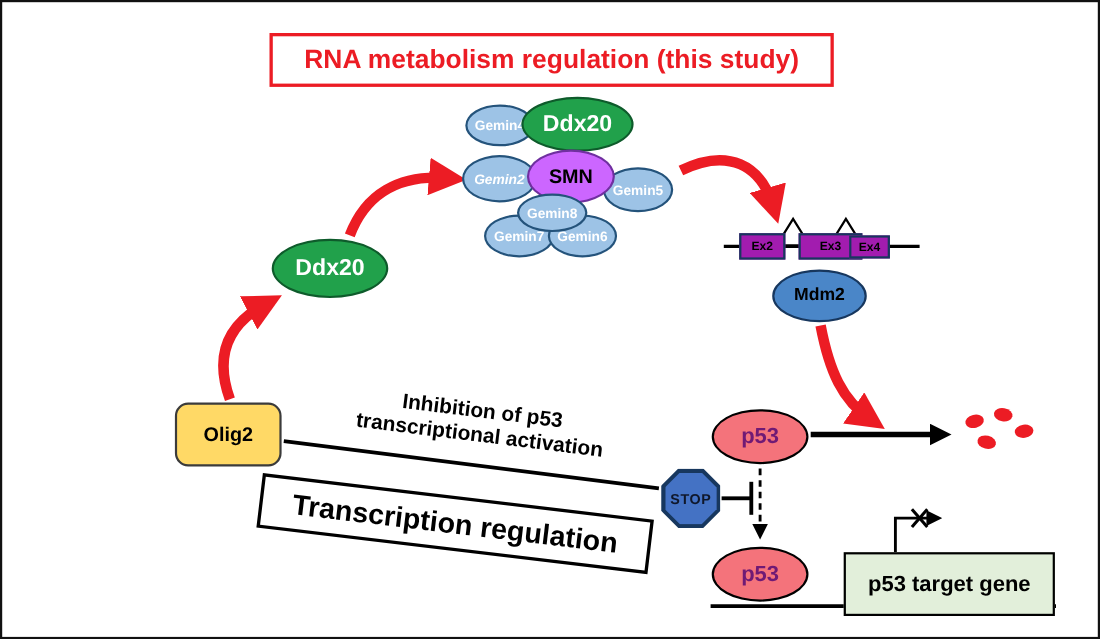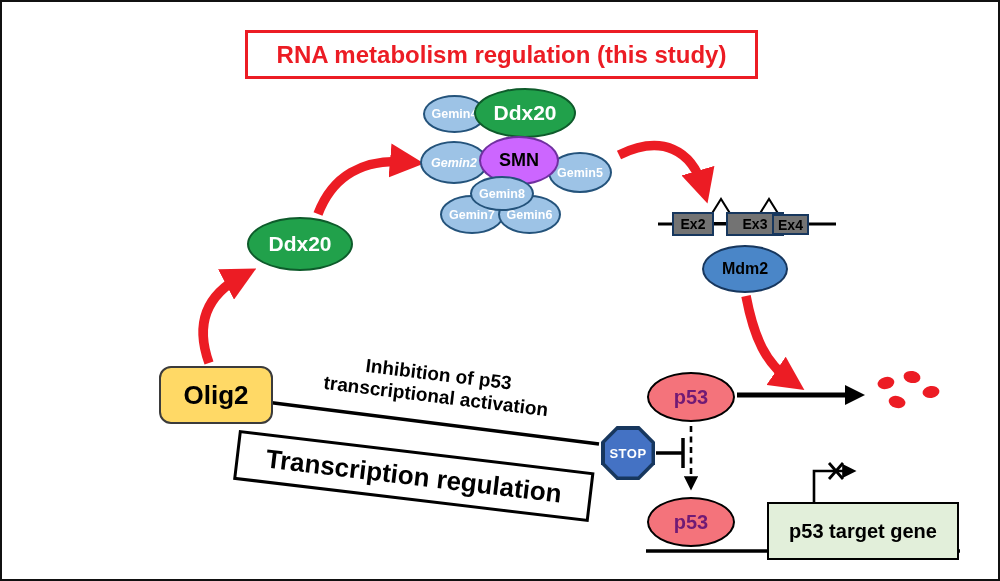--- a/index.html
+++ b/index.html
@@ -33,25 +33,25 @@
   .n-smn    { left:477px; top:134px; width:80px; height:49px; z-index:4;
               background:#CC66FF; border:2.5px solid #7030A0; color:#000; font-size:18px; }
   .n-gemin5 { left:546px; top:150px; width:64px; height:41px; z-index:3; }
   .n-gemin8 { left:468px; top:174px; width:64px; height:35px; z-index:5; }
   .n-gemin7 { left:438px; top:193px; width:64px; height:39px; z-index:4; }
   .n-gemin6 { left:496px; top:193px; width:63px; height:39px; z-index:4; }
 
   .n-ddx20f { left:245px; top:215px; width:106px; height:54px; z-index:2;
               background:#21A14B; border:2.5px solid #0E5B2B; color:#fff; font-size:21px; }
 
-  .n-olig2  { left:157px; top:364px; width:114px; height:58px; border-radius:12px; z-index:2;
-              background:#FFD966; border:2.5px solid #3B3B3B; color:#000; font-size:26px; }
+  .n-olig2  { left:157px; top:364px; width:97px; height:58px; border-radius:12px; z-index:2;
+              background:#FFD966; border:2.5px solid #3B3B3B; color:#000; font-size:18px; }
 
   
-  .exon { background:#737373; border:2px solid #17375E; color:#000; font-size:14px; z-index:3; }
+  .exon { background:#a21caf; border:2px solid #17375E; color:#000; font-size:11px; z-index:3; }
   .n-ex2 { left:670px; top:210px; width:42px; height:24px; }
   .n-ex3 { left:724px; top:210px; width:58px; height:24px; }
   .n-ex4 { left:770px; top:212px; width:37px; height:21px; }
 
   .n-mdm2 { left:700px; top:243px; width:86px; height:48px; z-index:2;
             background:#4A86C8; border:2.5px solid #17375E; color:#000; font-size:16px; }
 
   .p53 { background:#F4737B; border:2.5px solid #000; color:#701a75; font-size:20px; }
   .n-p53a { left:645px; top:370px; width:88px; height:50px; z-index:2; }
   .n-p53b { left:645px; top:495px; width:88px; height:50px; z-index:2; }
@@ -60,21 +60,21 @@
   .stop-outer {
     left:599px; top:424px; width:54px; height:54px; z-index:3;
     background:#17375E;
     clip-path:polygon(29% 0%,71% 0%,100% 29%,100% 71%,71% 100%,29% 100%,0% 71%,0% 29%);
   }
   .stop-inner {
     position:absolute; left:3.5px; top:3.5px; right:3.5px; bottom:3.5px;
     background:#4472C4;
     clip-path:polygon(29% 0%,71% 0%,100% 29%,100% 71%,71% 100%,29% 100%,0% 71%,0% 29%);
     display:flex; align-items:center; justify-content:center;
-    color:#ffffff; font-weight:bold; font-size:13px; letter-spacing:.5px;
+    color:#0f172a; font-weight:bold; font-size:13px; letter-spacing:.5px;
   }
 
   .target-gene {
     left:765px; top:500px; width:192px; height:58px; z-index:2;
     background:#E2EFDA; border:2.5px solid #000; color:#000; font-size:20px;
   }
 
   
   .inhibition {
     left:293px; top:344px; width:292px; z-index:2;

